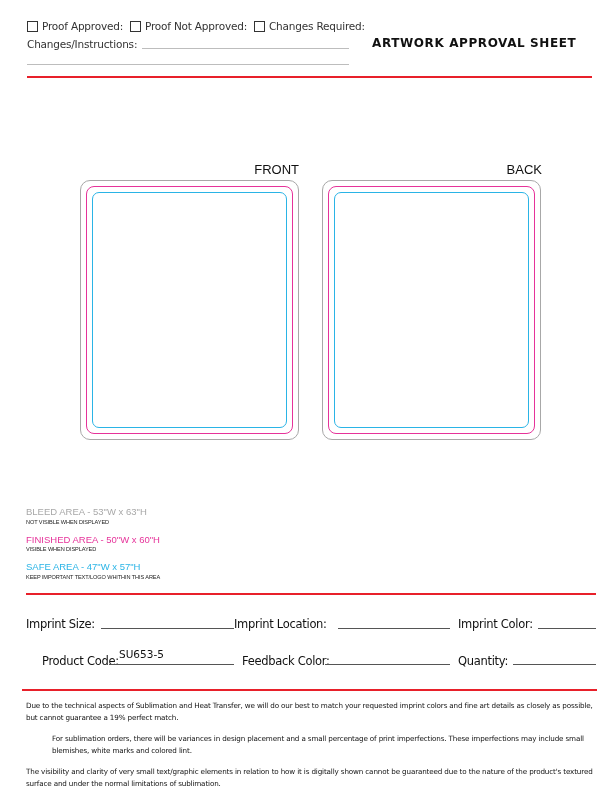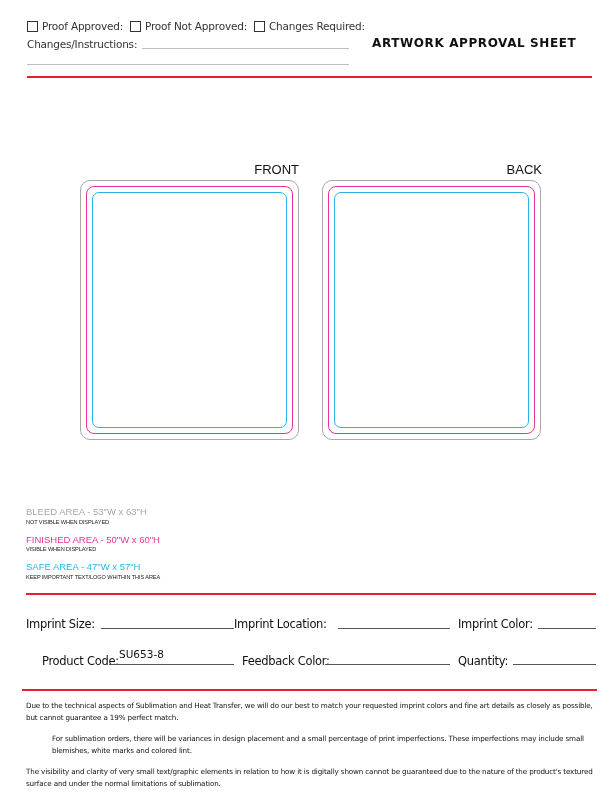--- a/index.html
+++ b/index.html
@@ -82,21 +82,21 @@
 <div class="abs field-label" style="left:26px; top:617px;">Imprint Size:</div>
 <div class="abs field-line" style="left:101px; top:628px; width:133px;"></div>
 
 <div class="abs field-label" style="left:226px; top:617px;margin-left:8px;">Imprint Location:</div>
 <div class="abs field-line" style="left:338px; top:628px; width:112px;"></div>
 
 <div class="abs field-label" style="left:458px; top:617px;">Imprint Color:</div>
 <div class="abs field-line" style="left:538px; top:628px; width:58px;"></div>
 
 <div class="abs field-label" style="left:26px; top:654px;margin-left:16px;">Product Code:</div>
-<div class="abs field-value" style="left:119px; top:648px;">SU653-8</div>
+<div class="abs field-value" style="left:119px; top:648px;">SU653-5</div>
 <div class="abs field-line" style="left:109px; top:664px; width:125px;"></div>
 
 <div class="abs field-label" style="left:242px; top:654px;">Feedback Color:</div>
 <div class="abs field-line" style="left:325px; top:664px; width:125px;"></div>
 
 <div class="abs field-label" style="left:458px; top:654px;">Quantity:</div>
 <div class="abs field-line" style="left:513px; top:664px; width:83px;"></div>
 
 <div class="abs red-line" style="left:22px; top:689px; width:575px;"></div>
 

